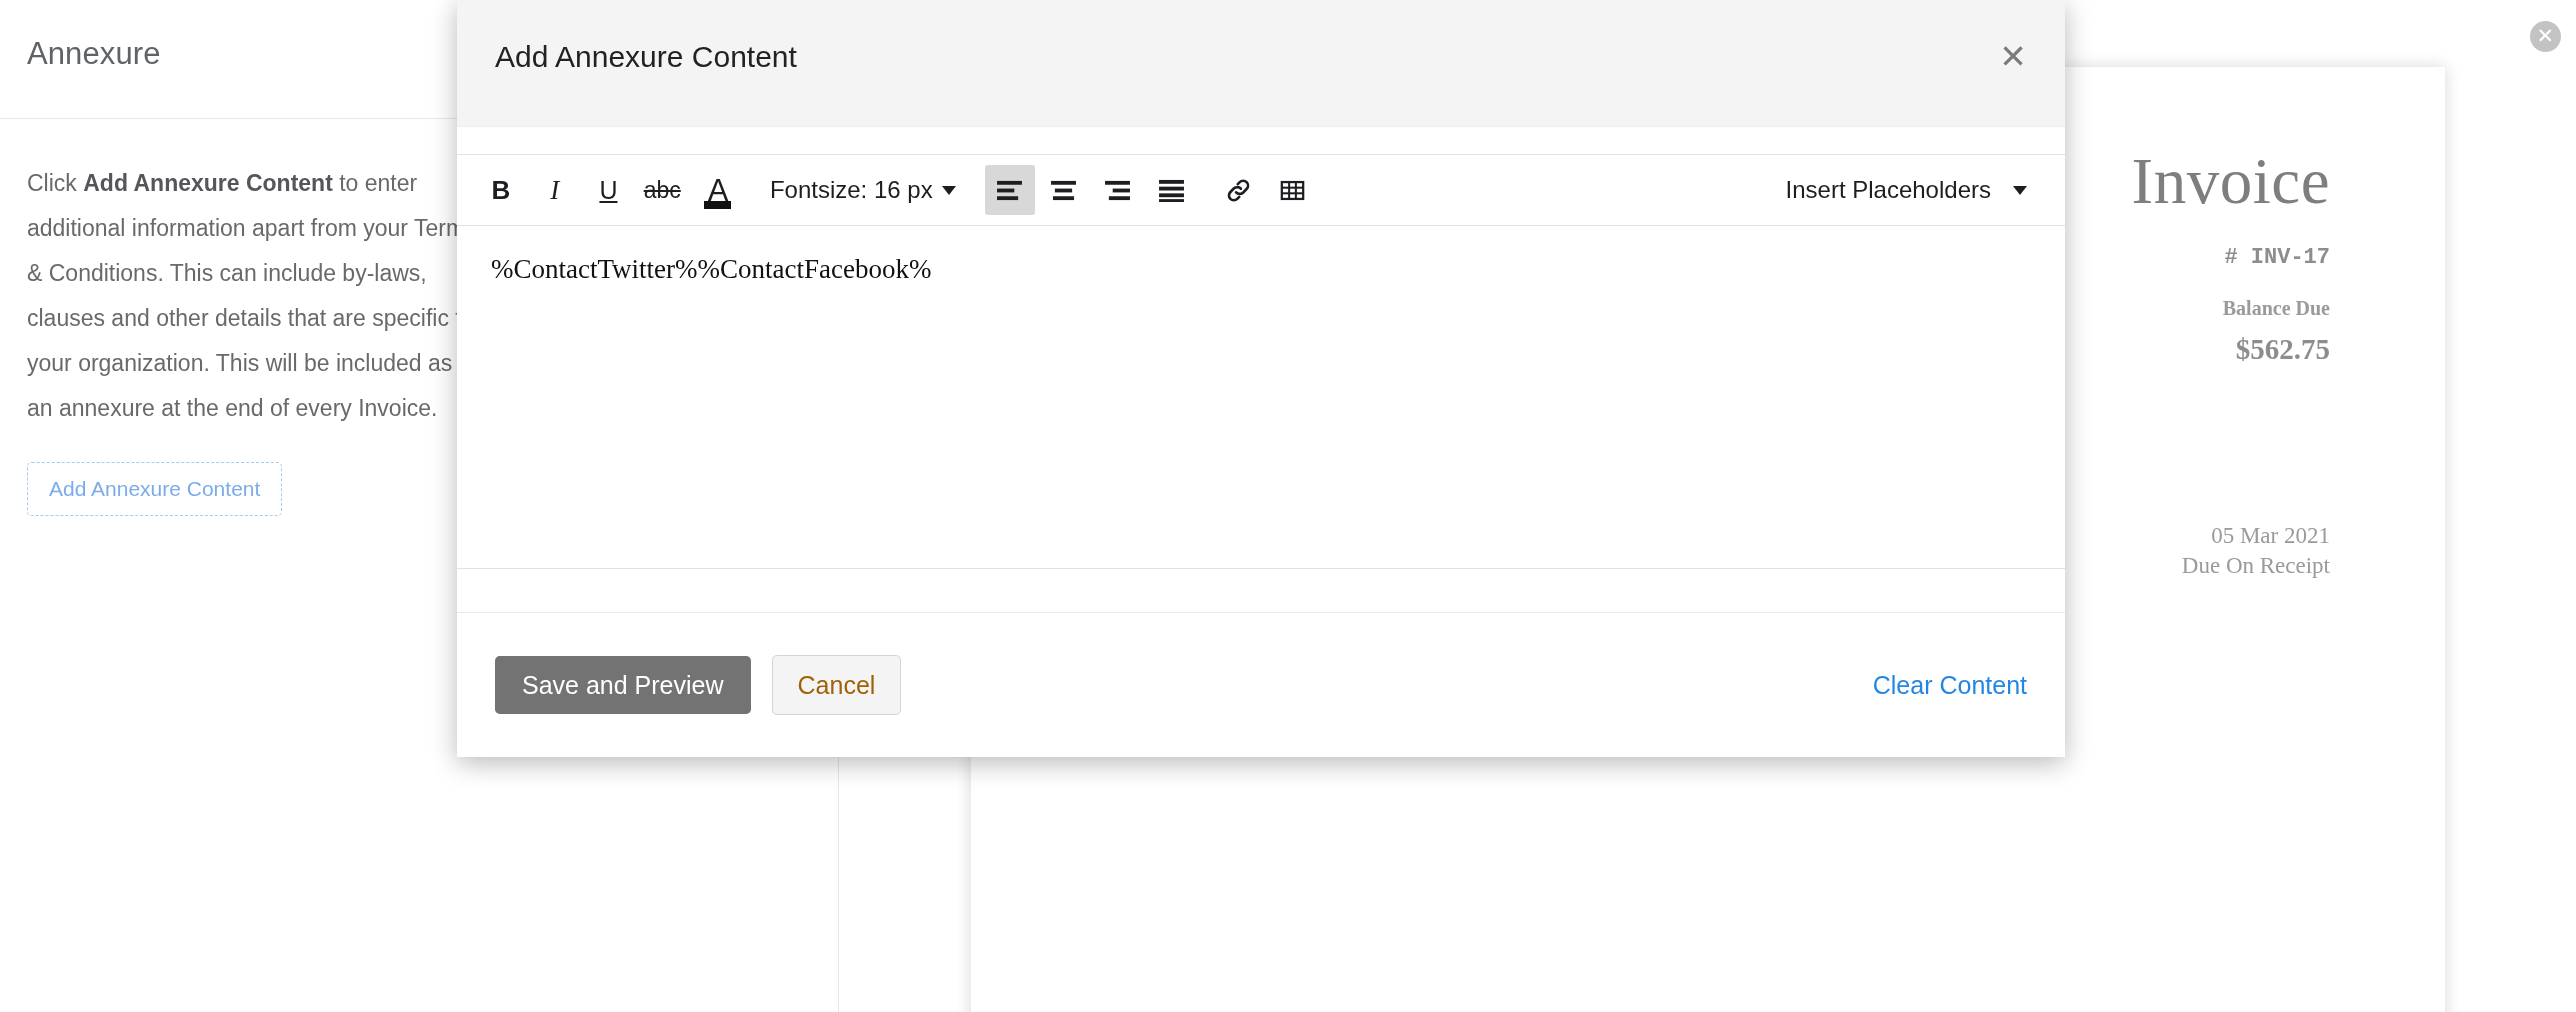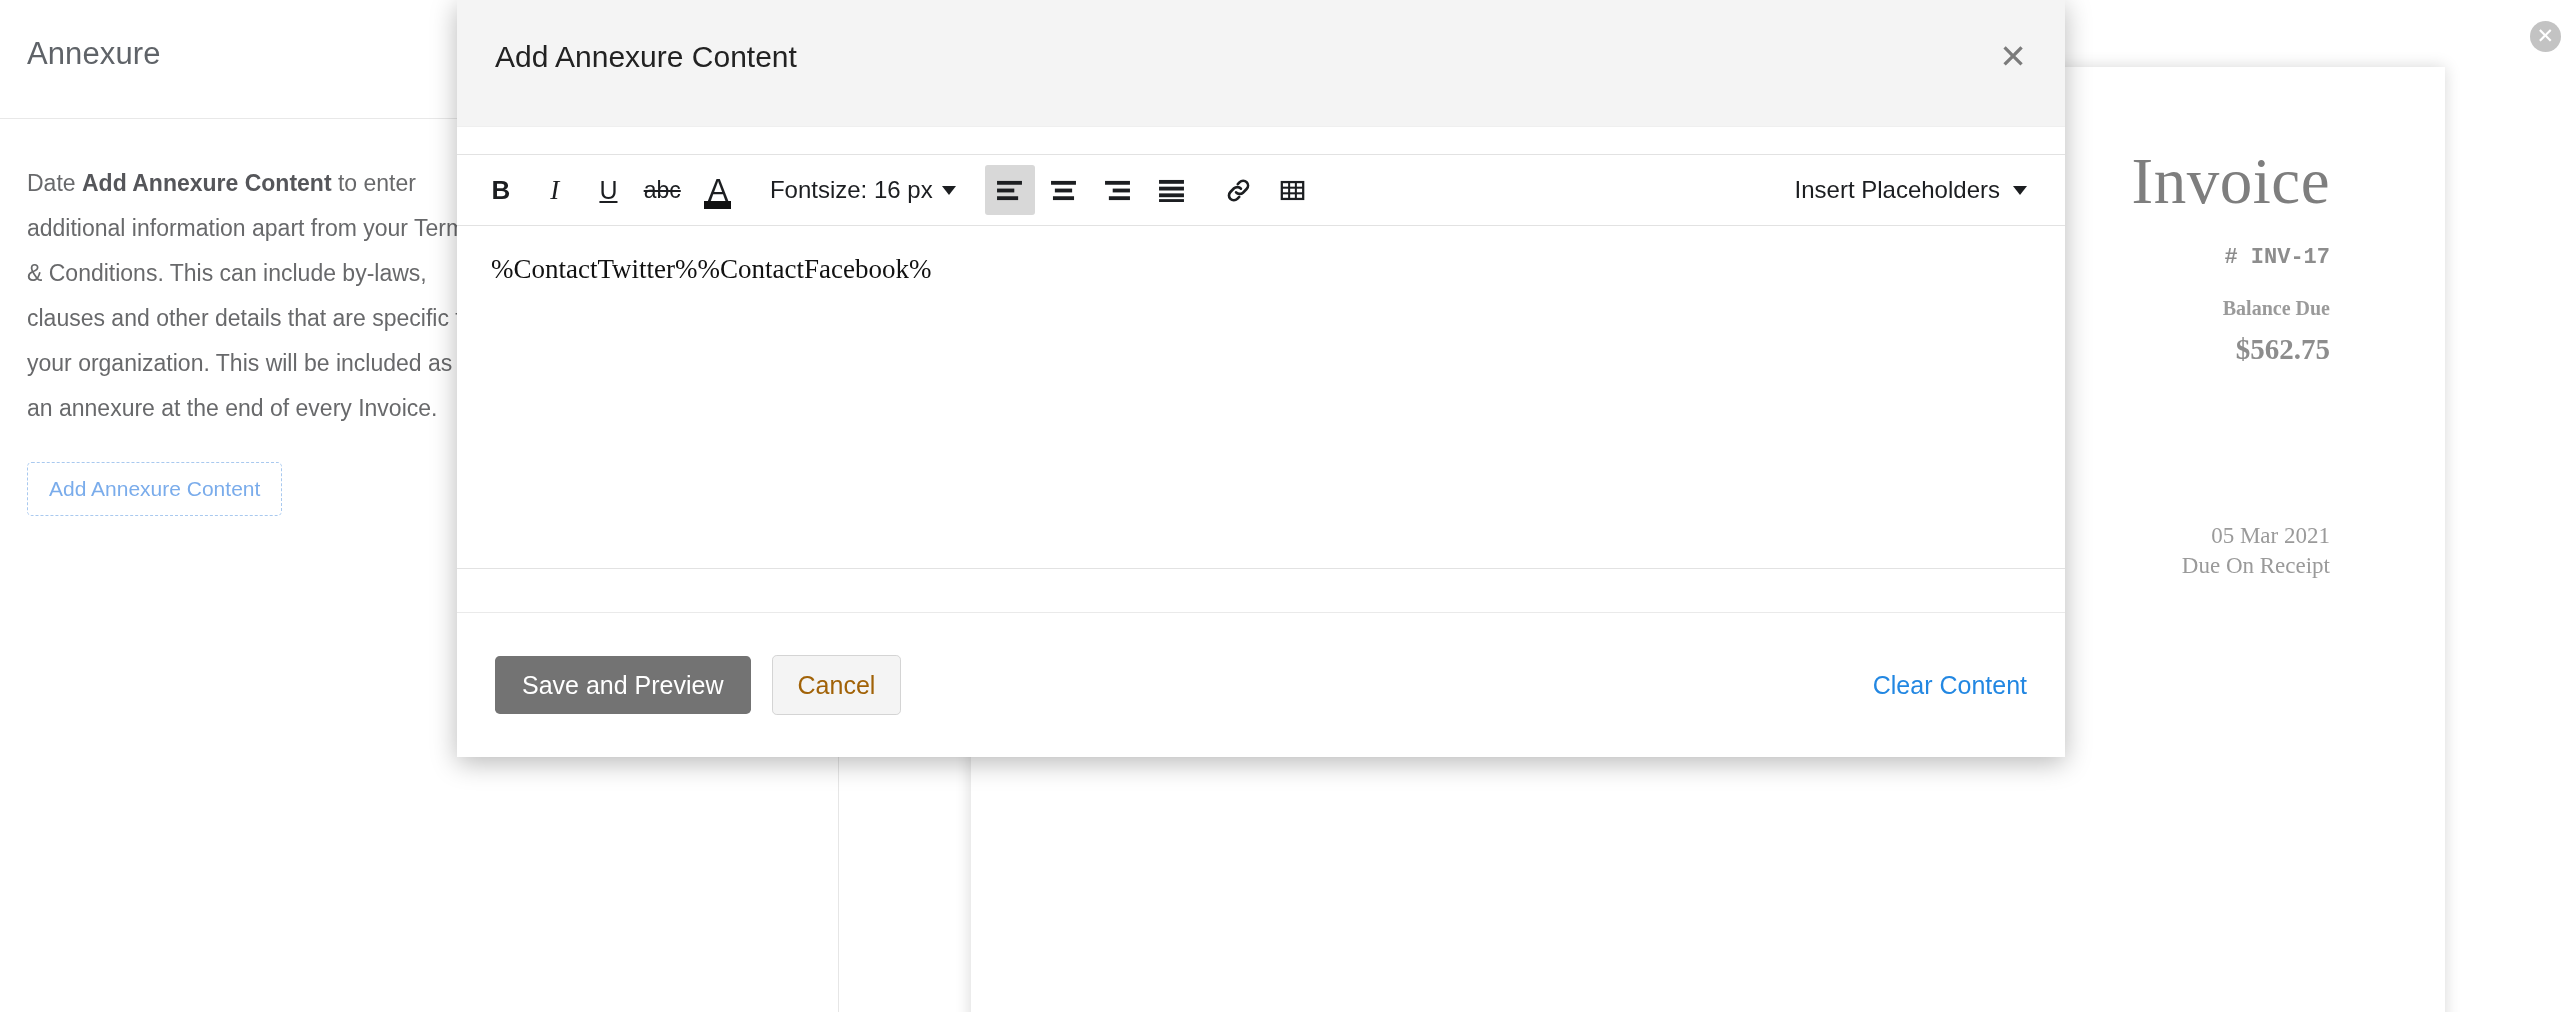--- a/index.html
+++ b/index.html
@@ -159,21 +159,21 @@
     display: flex; align-items: center; gap: 9.6px;
     margin: 0 13.4px 0 23px; font-size: 24px; color: #1c1e21; cursor: pointer;
     white-space: nowrap;
   }
   .caret {
     width: 0; height: 0; border-left: 7.7px solid transparent; border-right: 7.7px solid transparent;
     border-top: 9.6px solid #1c1e21; display: inline-block;
   }
   .align-ico { display: block; }
   #toolbar-right {
-    margin-left: auto; display: flex; align-items: center; gap: 13px;
+    margin-left: auto; display: flex; align-items: center; gap: 22px;
     font-size: 24px; color: #1c1e21; cursor: pointer; padding-right: 21px;
   }
   .tb-sep { width: 13.4px; }
 
   #editor-content {
     height: 344px; padding: 25px 34px; overflow: hidden;
     font-family: "Liberation Serif", serif; font-size: 27px; color: #111; line-height: 1.35;
     outline: none;
   }
 
@@ -204,21 +204,21 @@
 <body>
 
 <div id="page-root">
 
   <div id="annexure-panel">
     <div id="annexure-header">
       <div id="annexure-title">Annexure</div>
     </div>
     <div id="annexure-body">
       <p id="annexure-desc">
-        <span>Date </span><b>Add Annexure Content</b><span> to enter additional information apart from your Terms &amp; Conditions. This can include by-laws, clauses and other details that are specific to your organization. This will be included as an annexure at the end of every Invoice.</span>
+        <span>Click </span><b>Add Annexure Content</b><span> to enter additional information apart from your Terms &amp; Conditions. This can include by-laws, clauses and other details that are specific to your organization. This will be included as an annexure at the end of every Invoice.</span>
       </p>
       <button id="add-annexure-btn">Add Annexure Content</button>
     </div>
   </div>
 
   <div id="invoice-preview-wrap">
     <div id="invoice-sheet">
       <div class="inv-right" id="inv-heading">Invoice</div>
       <div class="inv-right" id="inv-number"># INV-17</div>
       <div class="inv-right" id="inv-balance-label">Balance Due</div>

